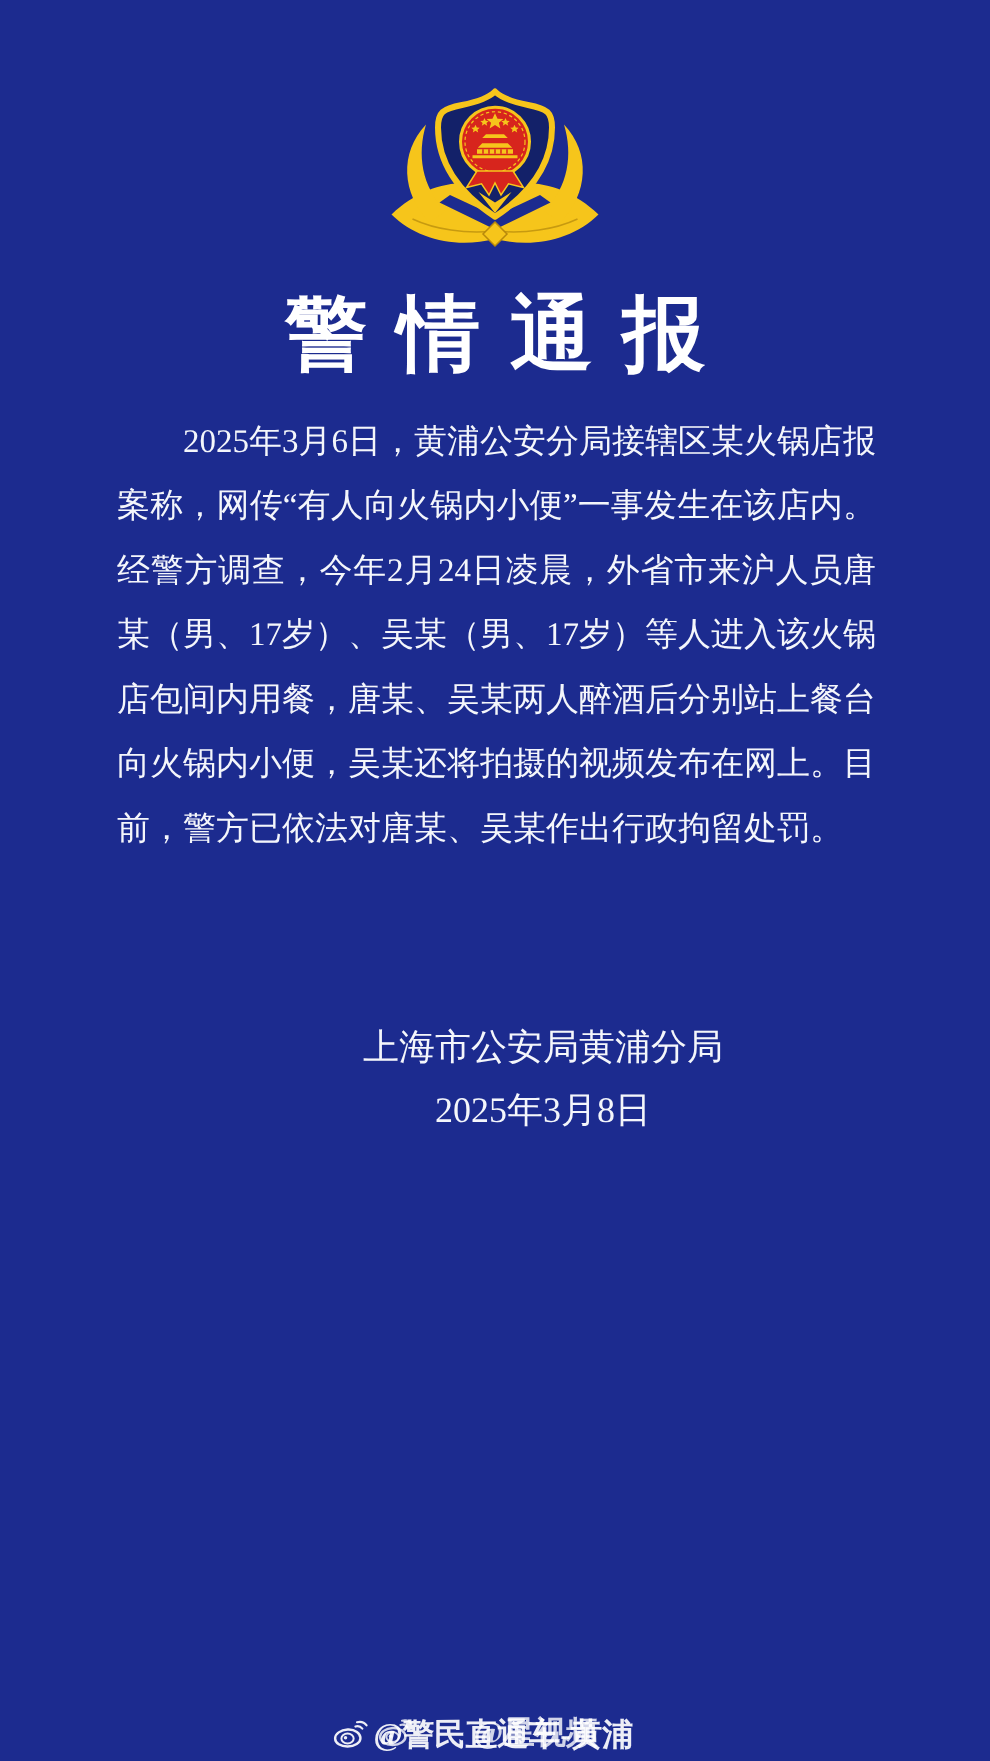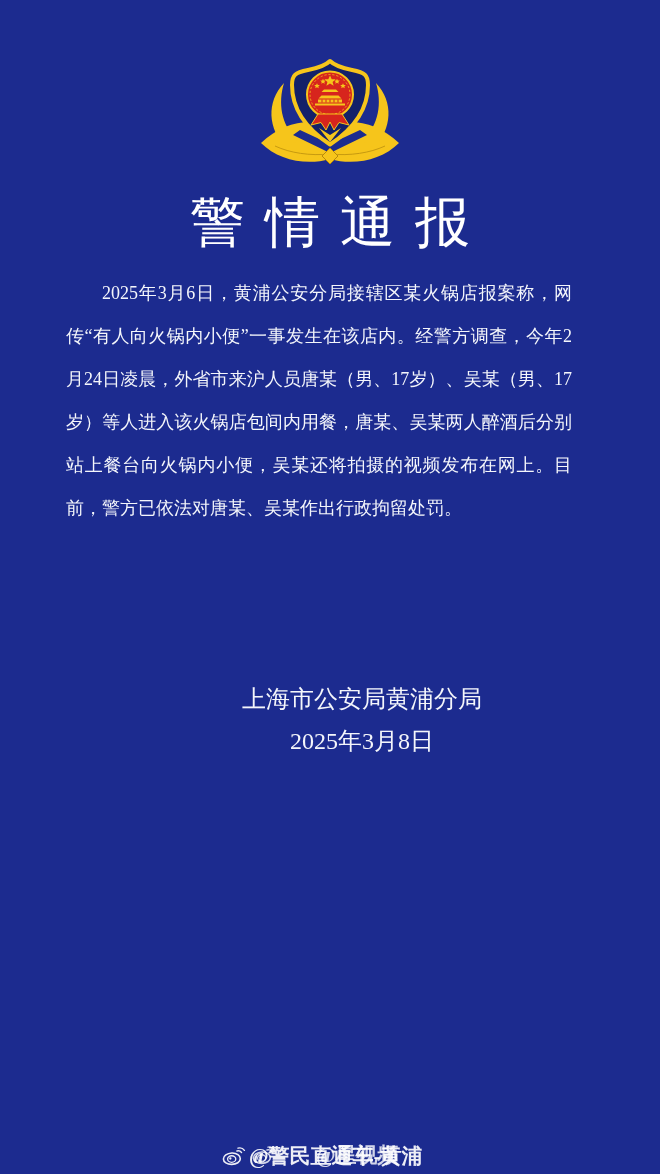--- a/index.html
+++ b/index.html
@@ -13,27 +13,27 @@
     color: var(--text, #f4f6fb);
     overflow: hidden;
   }
   .emblem {
     position: absolute; left: 255px; top: 56px;
     width: 150px; height: 114px;
   }
   .title {
     position: absolute; top: 186px; left: 0; right: 0;
     margin: 0; text-align: center;
-    font-size: 55px; font-weight: normal;
+    font-size: 55px; font-weight: bold;
     letter-spacing: 20px; text-indent: 20px;
     color: #ffffff;
   }
   .body-block {
-    position: absolute; top: 272px; left: 66px; width: 506px;
-    font-size: 18px; line-height: 43px;
+    position: absolute; top: 272px; left: 78px; width: 506px;
+    font-size: 22px; line-height: 43px;
     text-align: justify; text-justify: inter-ideograph;
     color: var(--text, #f4f6fb);
   }
   .body-block p { margin: 0; text-indent: 2em; }
   .sig {
     position: absolute; left: 0; right: 0;
     text-align: center; font-size: 24px; line-height: 30px;
     transform: translateX(32px);
     color: var(--text, #f4f6fb);
   }

